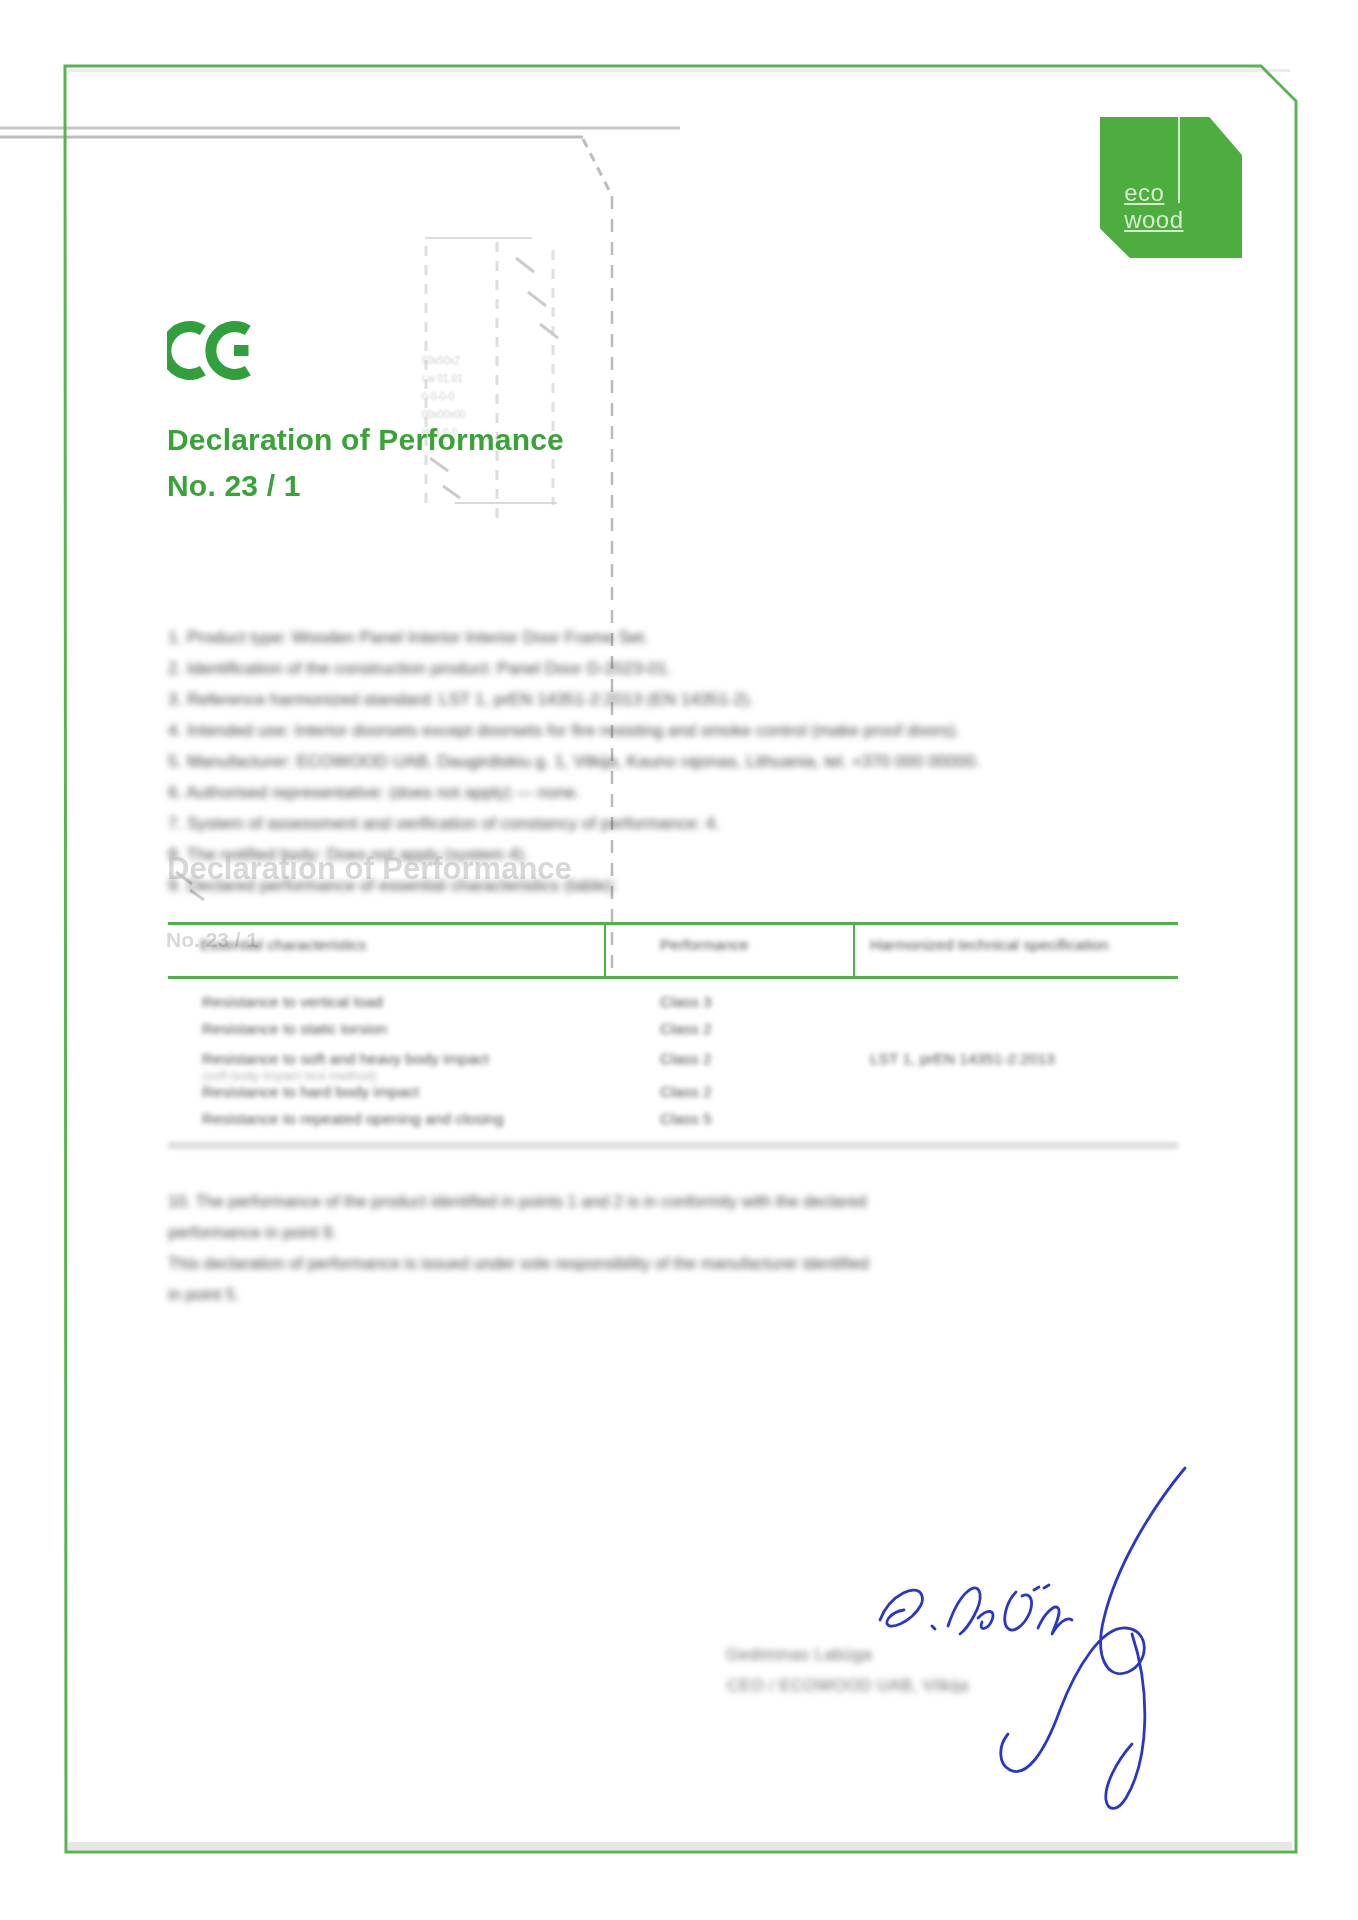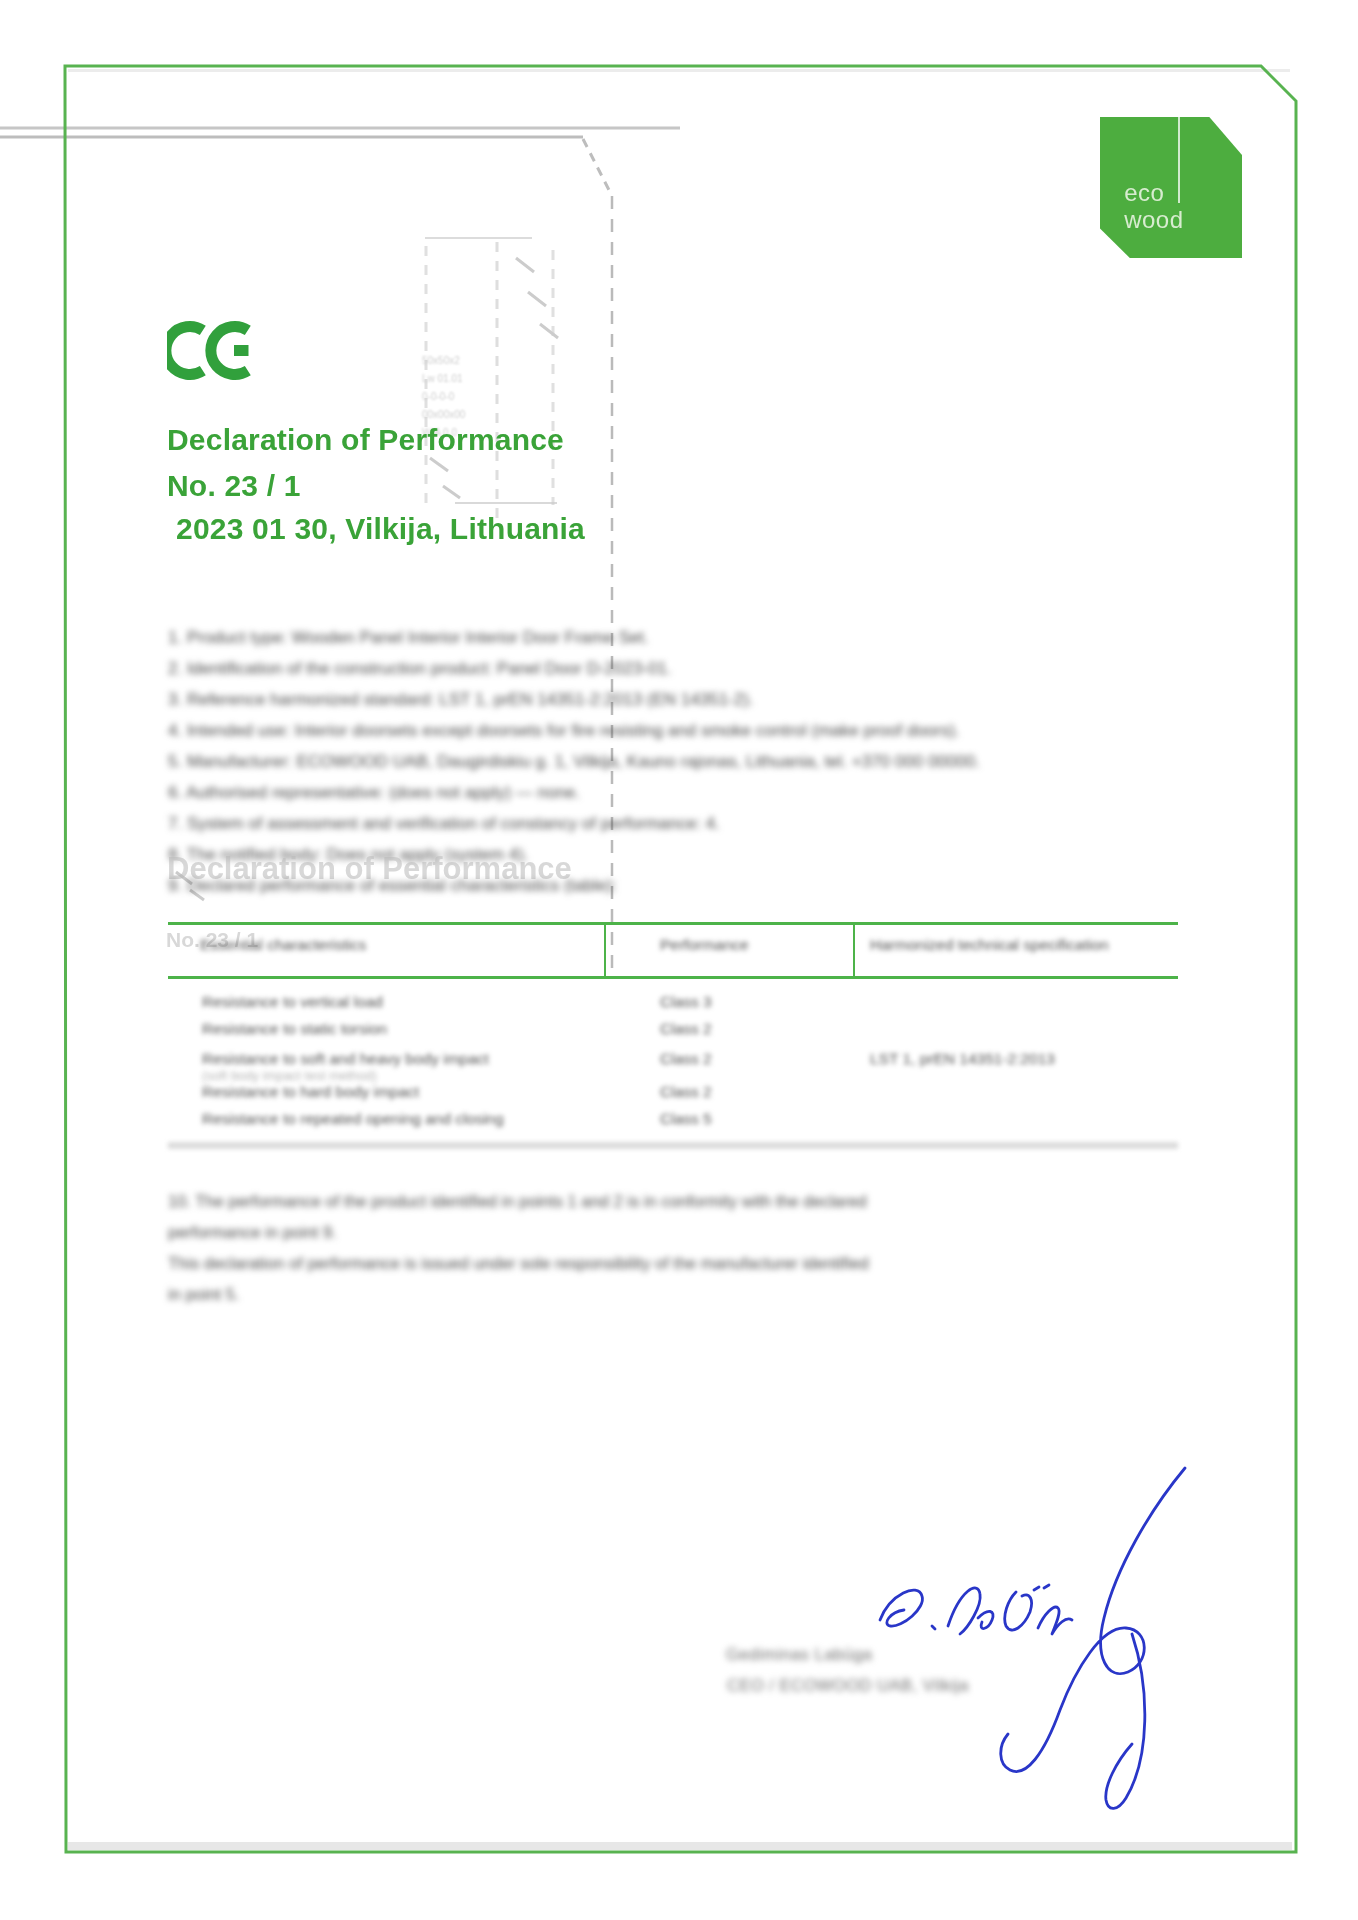--- a/index.html
+++ b/index.html
@@ -15,21 +15,21 @@
   .ghost{color:#b9b9b9;opacity:.55;filter:blur(.6px);font-weight:bold;white-space:nowrap;}
   
   .t-hline{position:absolute;height:3px;background:#4db349;}
   .t-vline{position:absolute;width:2px;background:#4db349;}
   .t-bottom-bar{position:absolute;height:7px;background:#dcdcdc;filter:blur(2px);}
   
   .logo{position:absolute;left:1100px;top:117px;width:142px;height:141px;background:#4dad3f;
         clip-path:polygon(0 0,77% 0,100% 27%,100% 100%,21% 100%,0 79%);}
   .logo .vline{position:absolute;left:55%;top:0;width:2px;height:61%;background:rgba(255,255,255,.75);}
   .logo .txt{position:absolute;left:17%;top:44%;color:#d8ecd0;font-size:24px;line-height:27px;
-             letter-spacing:.5px;font-weight:300;}
+             letter-spacing:.5px;font-weight:300;text-decoration:underline;}
   .wm-text{position:absolute;color:#cfcfcf;font-size:10px;line-height:18px;filter:blur(1.2px);white-space:nowrap;}
 </style>
 </head>
 <body>
 
 <div class="page">
 
   <svg class="abs" style="left:0;top:0;" width="1358" height="1920">
     <line x1="0" y1="128" x2="680" y2="128" stroke="#c6c6c6" stroke-width="3"></line>
     <line x1="0" y1="137" x2="583" y2="137" stroke="#bdbdbd" stroke-width="3"></line>
@@ -76,21 +76,20 @@
   <svg class="abs" style="left:167px;top:318px;" width="92" height="66" viewBox="0 0 92 66">
     <g fill="none" stroke="#31a03c" stroke-width="11">
       <path d="M35.8,12.3 A24,24 0 1 0 35.8,52.7"></path>
       <path d="M80.8,12.3 A24,24 0 1 0 80.8,52.7"></path>
       <path d="M67,32.5 H81.5"></path>
     </g>
   </svg>
 
   <div class="abs green-title" style="left:167px;top:423px;">Declaration of Performance</div>
   <div class="abs green-title" style="left:167px;top:469px;">No. 23 / 1</div>
-  <div class="abs green-title" style="left:176px;top:512px;">2023 01 30, Vilkija, Lithuania</div>
 
   <div>
     <div class="abs blur-body" style="left:168px;top:628px;">1. Product type: Wooden Panel Interior Interior Door Frame Set.</div>
     <div class="abs blur-body" style="left:168px;top:659px;">2. Identification of the construction product: Panel Door D-2023-01.</div>
     <div class="abs blur-body" style="left:168px;top:690px;">3. Reference harmonized standard: LST 1, prEN 14351-2:2013 (EN 14351-2).</div>
     <div class="abs blur-body" style="left:168px;top:721px;">4. Intended use: Interior doorsets except doorsets for fire resisting and smoke control (make proof doors).</div>
     <div class="abs blur-body" style="left:168px;top:752px;">5. Manufacturer: ECOWOOD UAB, Daugirdiskiu g. 1, Vilkija, Kauno rajonas, Lithuania, tel. +370 000 00000.</div>
     <div class="abs blur-body" style="left:168px;top:783px;">6. Authorised representative: (does not apply) — none.</div>
     <div class="abs blur-body" style="left:168px;top:814px;">7. System of assessment and verification of constancy of performance: 4.</div>
     <div class="abs blur-body" style="left:168px;top:845px;">8. The notified body: Does not apply (system 4).</div>

